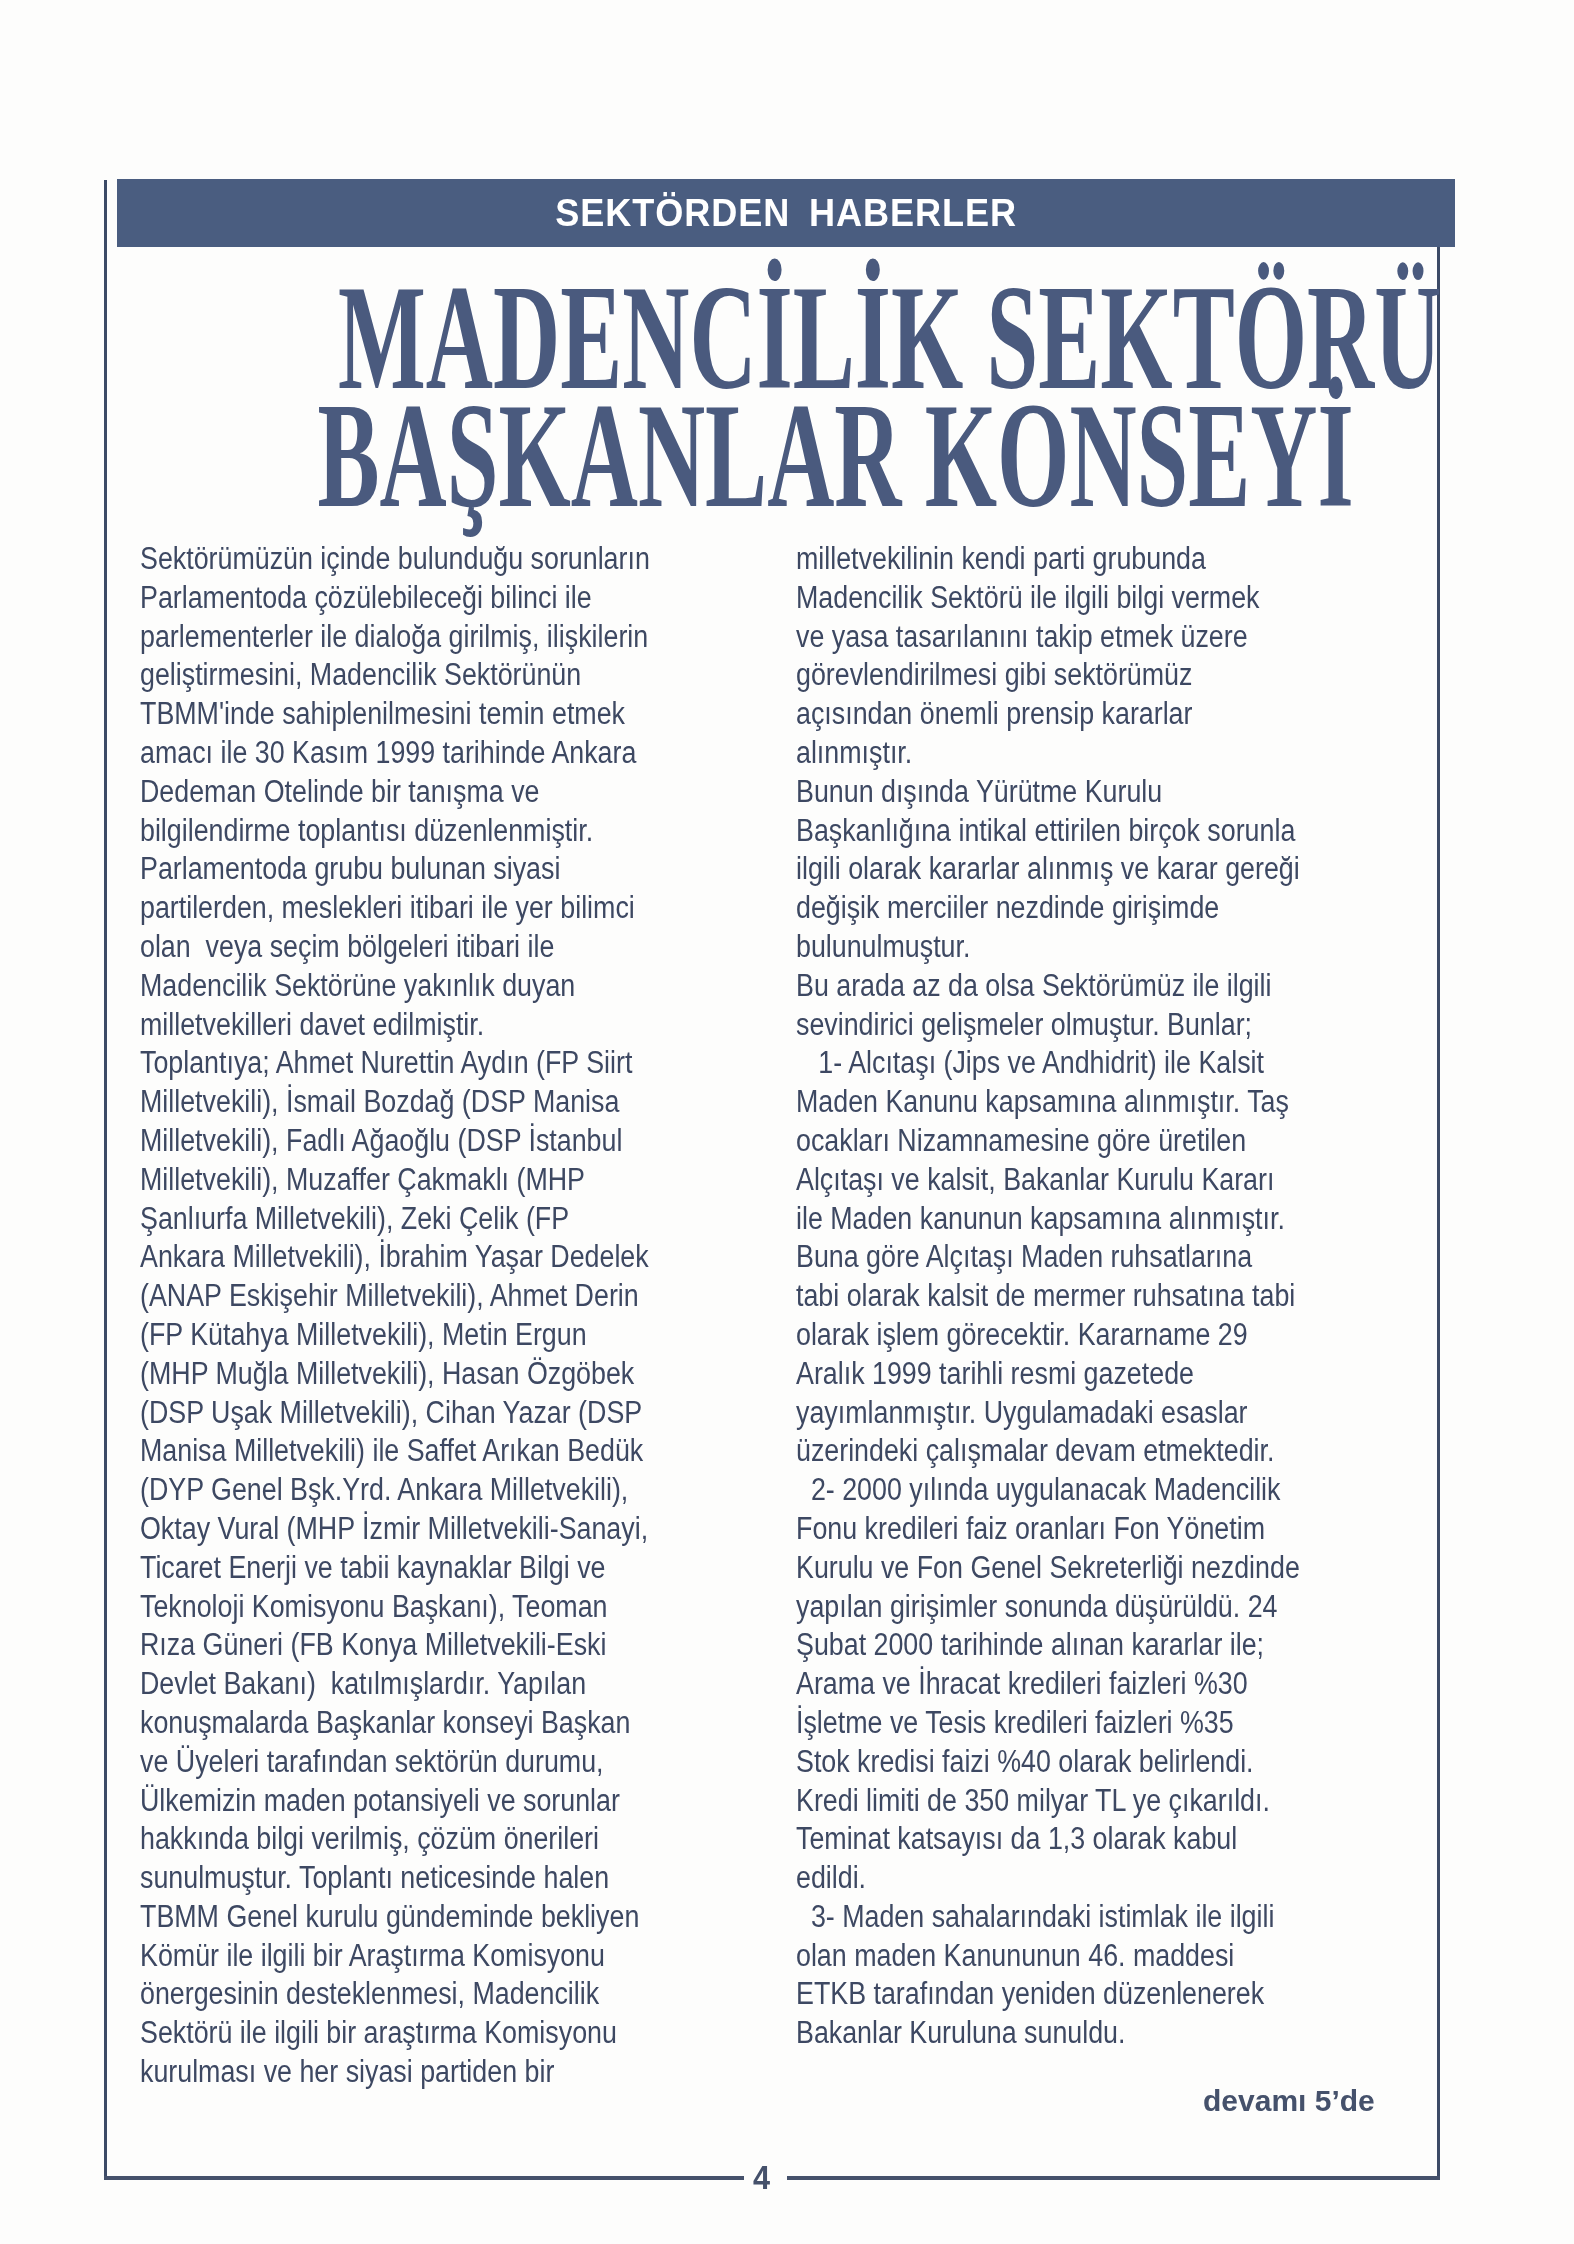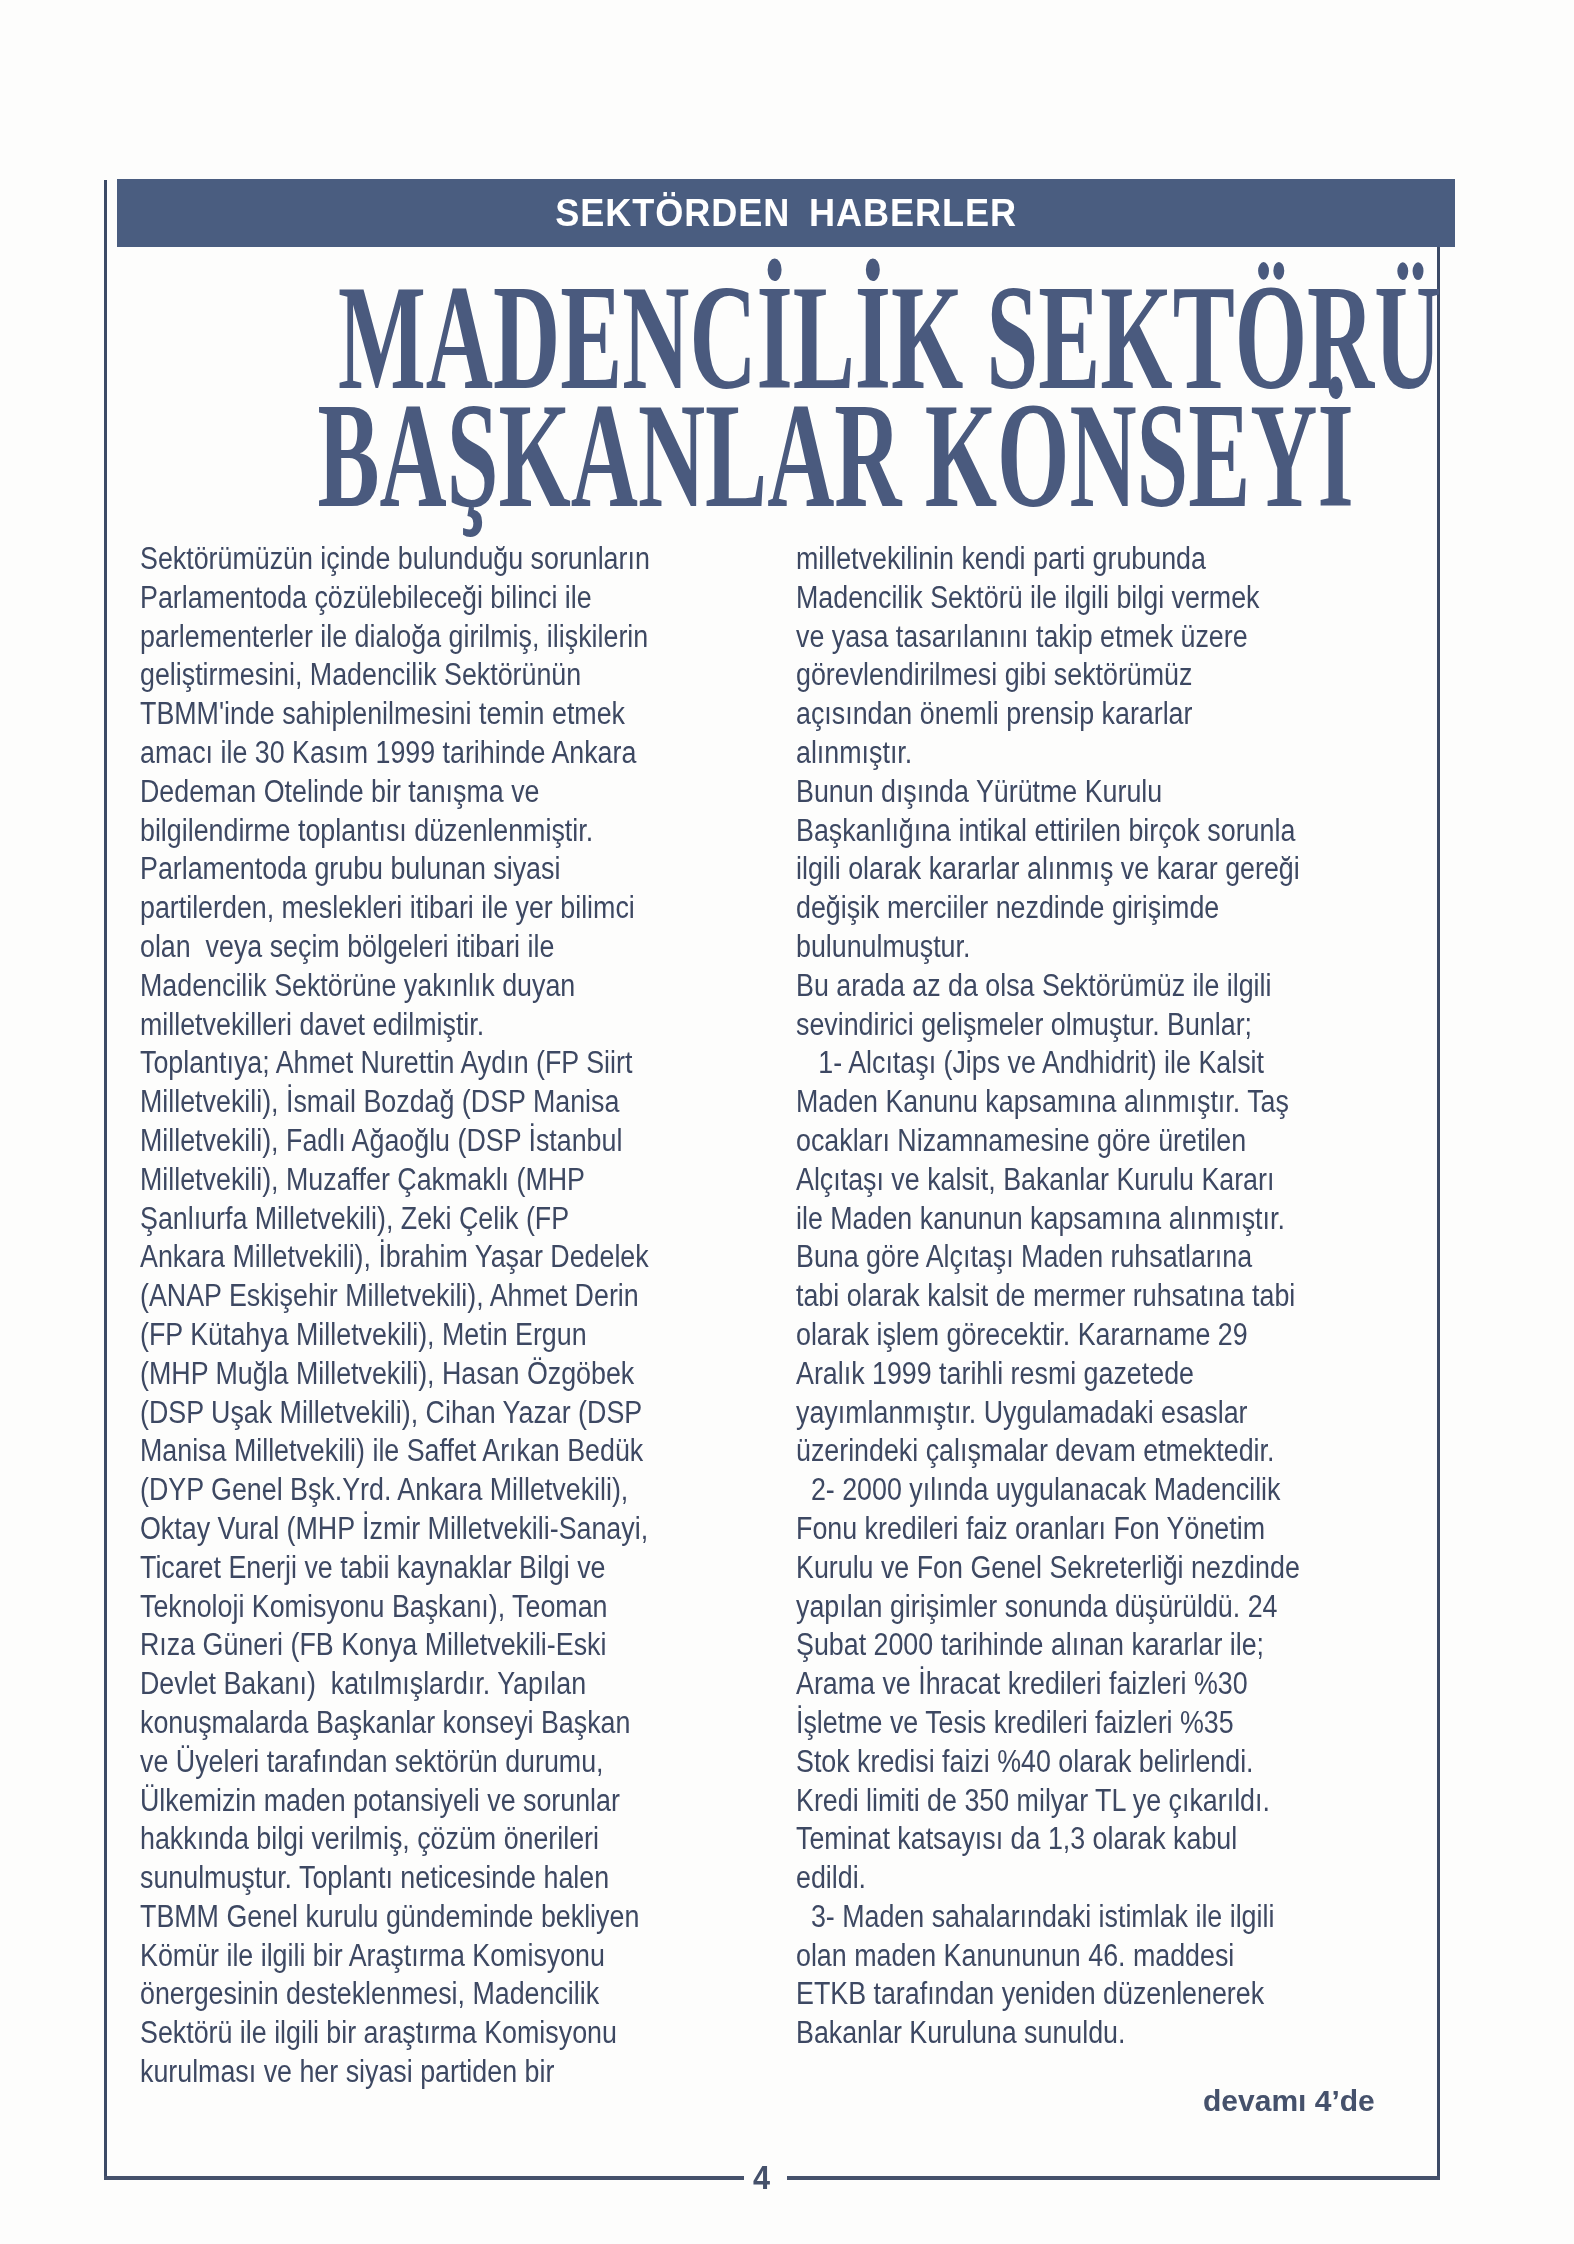--- a/index.html
+++ b/index.html
@@ -150,17 +150,17 @@
     <span class="line" style="white-space: pre;">Stok kredisi faizi %40 olarak belirlendi.</span>
     <span class="line" style="white-space: pre;">Kredi limiti de 350 milyar TL ye çıkarıldı.</span>
     <span class="line" style="white-space: pre;">Teminat katsayısı da 1,3 olarak kabul</span>
     <span class="line" style="white-space: pre;">edildi.</span>
     <span class="line" style="white-space: pre;">  3- Maden sahalarındaki istimlak ile ilgili</span>
     <span class="line" style="white-space: pre;">olan maden Kanununun 46. maddesi</span>
     <span class="line" style="white-space: pre;">ETKB tarafından yeniden düzenlenerek</span>
     <span class="line" style="white-space: pre;">Bakanlar Kuruluna sunuldu.</span>
   </div>
 
-<div class="devam">devamı 4’de</div>
+<div class="devam">devamı 5’de</div>
 
 <div class="footer-line footer-left"></div>
 <div class="page-number">4</div>
 <div class="footer-line footer-right"></div>
 
 </body></html>

